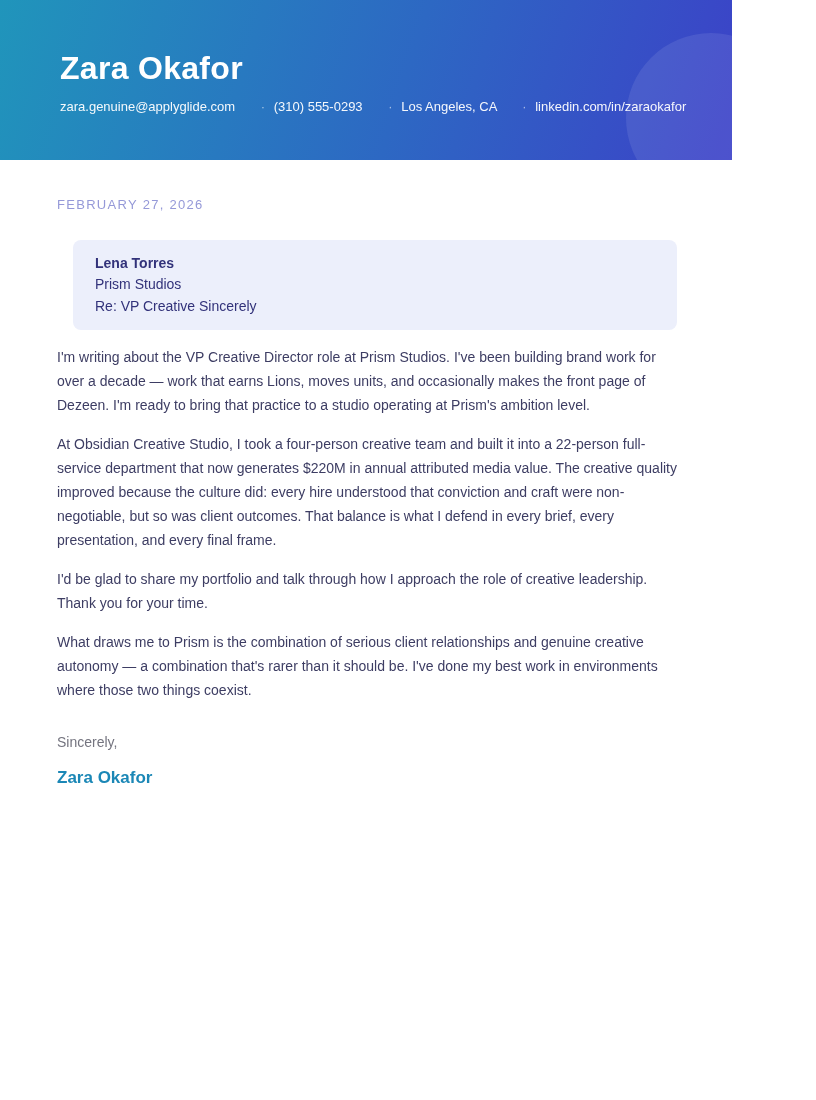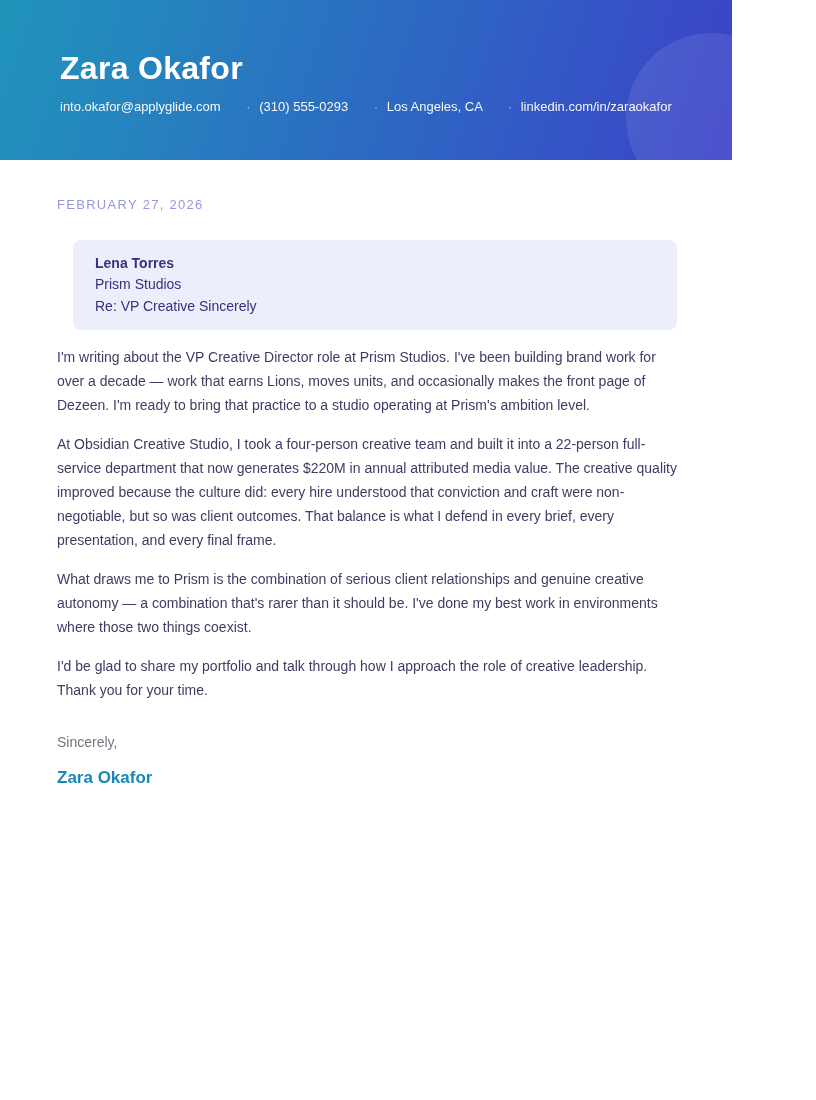--- a/index.html
+++ b/index.html
@@ -104,21 +104,21 @@
 </style>
 </head>
 <body>
 
 <div class="page">
 
   <header class="hero">
     <div class="hero-circle"></div>
     <h1 class="name">Zara Okafor</h1>
     <div class="contact-row">
-      <span class="contact">into.okafor@applyglide.com</span>
+      <span class="contact">zara.genuine@applyglide.com</span>
       <span class="sep">·</span>
       <span class="contact">(310) 555-0293</span>
       <span class="sep">·</span>
       <span class="contact">Los Angeles, CA</span>
       <span class="sep">·</span>
       <span class="contact">linkedin.com/in/zaraokafor</span>
     </div>
   </header>
 
   <main class="content">
@@ -126,20 +126,20 @@
 
     <section class="recipient">
       <div class="recipient-name">Lena Torres</div>
       <div class="recipient-company">Prism Studios</div>
       <div class="recipient-subject">Re: VP Creative Sincerely</div>
     </section>
 
 
     <p class="para">I'm writing about the VP Creative Director role at Prism Studios. I've been building brand work for over a decade — work that earns Lions, moves units, and occasionally makes the front page of Dezeen. I'm ready to bring that practice to a studio operating at Prism's ambition level.</p>
     <p class="para">At Obsidian Creative Studio, I took a four-person creative team and built it into a 22-person full-service department that now generates $220M in annual attributed media value. The creative quality improved because the culture did: every hire understood that conviction and craft were non-negotiable, but so was client outcomes. That balance is what I defend in every brief, every presentation, and every final frame.</p>
+    <p class="para">I'd be glad to share my portfolio and talk through how I approach the role of creative leadership. Thank you for your time.</p>
     <p class="para">What draws me to Prism is the combination of serious client relationships and genuine creative autonomy — a combination that's rarer than it should be. I've done my best work in environments where those two things coexist.</p>
-    <p class="para">I'd be glad to share my portfolio and talk through how I approach the role of creative leadership. Thank you for your time.</p>
 
     <p class="closing">Sincerely,</p>
     <p class="signature">Zara Okafor</p>
   </main>
 
 </div>
 
 </body></html>

